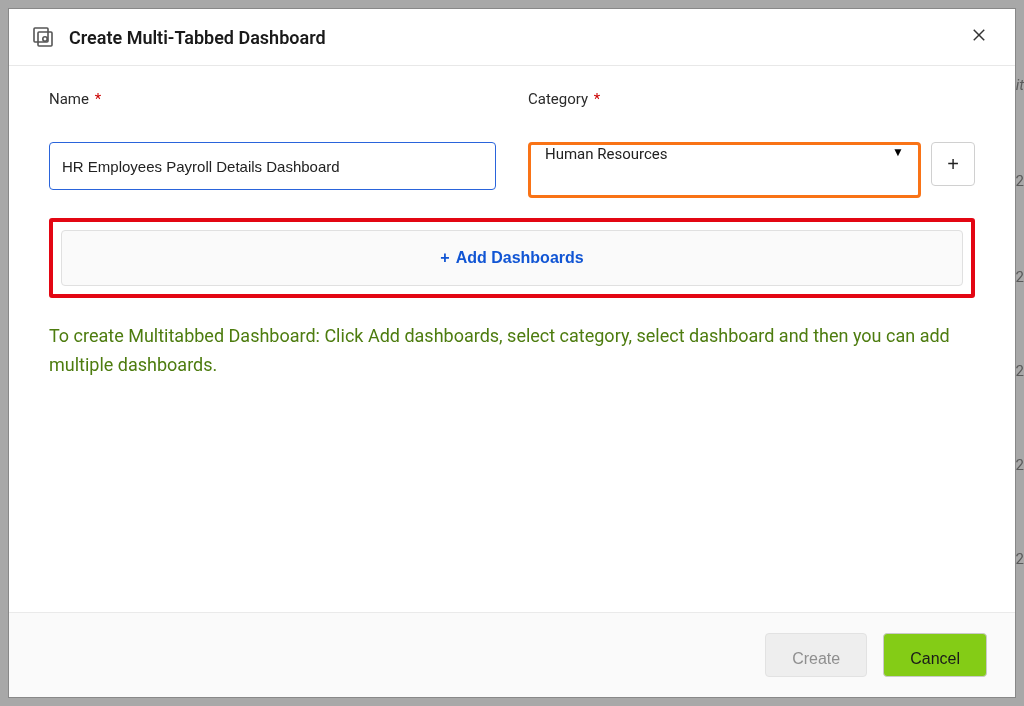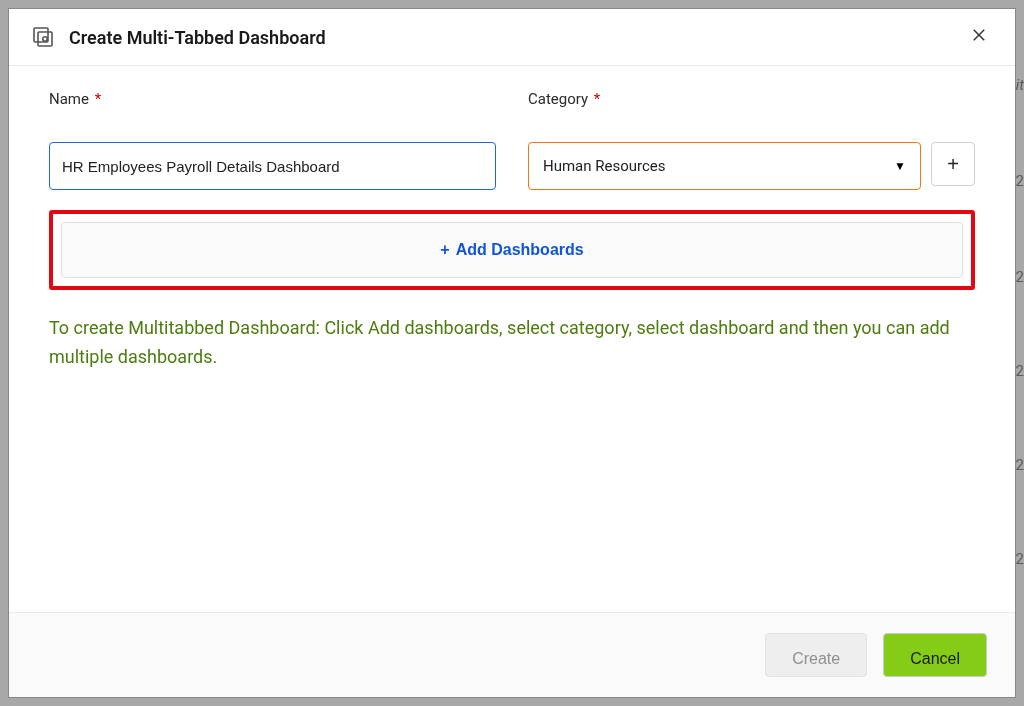--- a/index.html
+++ b/index.html
@@ -86,29 +86,29 @@
     color: #222;
     outline: none;
     background: #fff;
   }
   .select-row {
     display: flex;
     gap: 10px;
   }
   .select-control {
     flex: 1;
-    height: 48px;
-    border: 1px solid #f97316;
+    height: 56px;
+    border: 3px solid #f97316;
     border-radius: 4px;
     padding: 0 14px;
     font-size: 15px;
     color: #222;
     background: #fff;
     display: flex;
-    align-items: center;
+    align-items: flex-start;
     justify-content: space-between;
     cursor: pointer;
   }
   .select-control .caret {
     font-size: 12px;
     color: #000;
   }
   .icon-btn {
     width: 44px;
     height: 44px;

